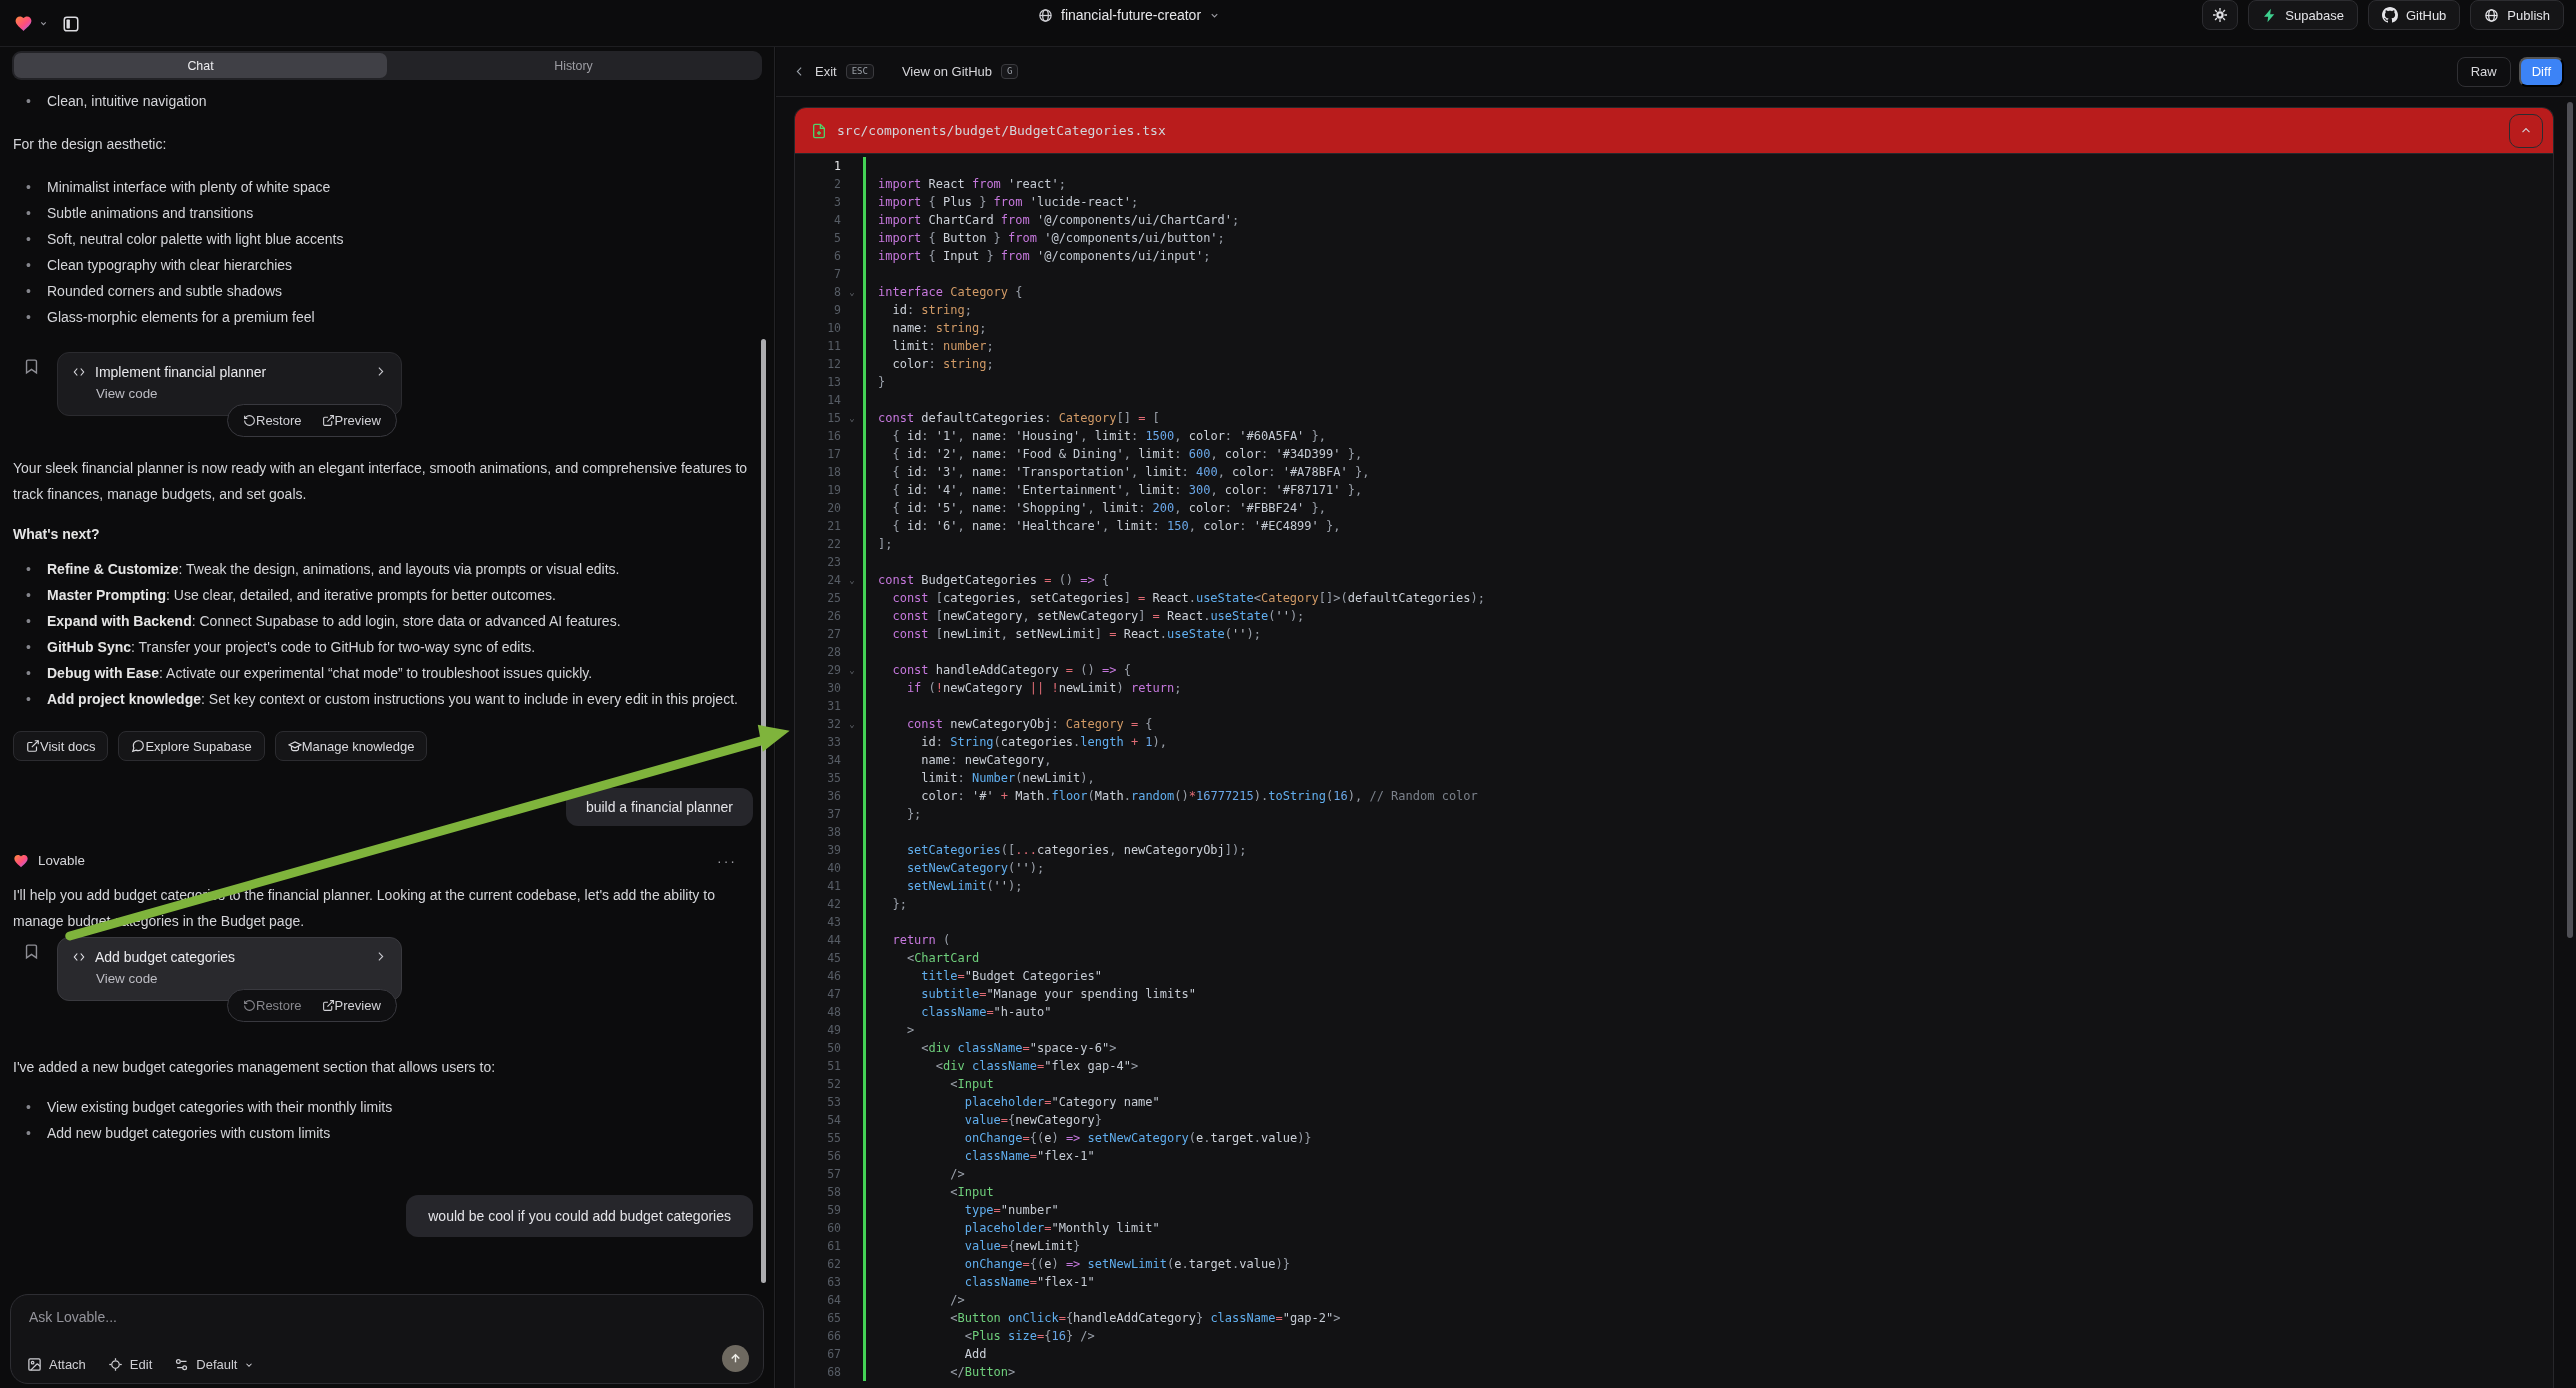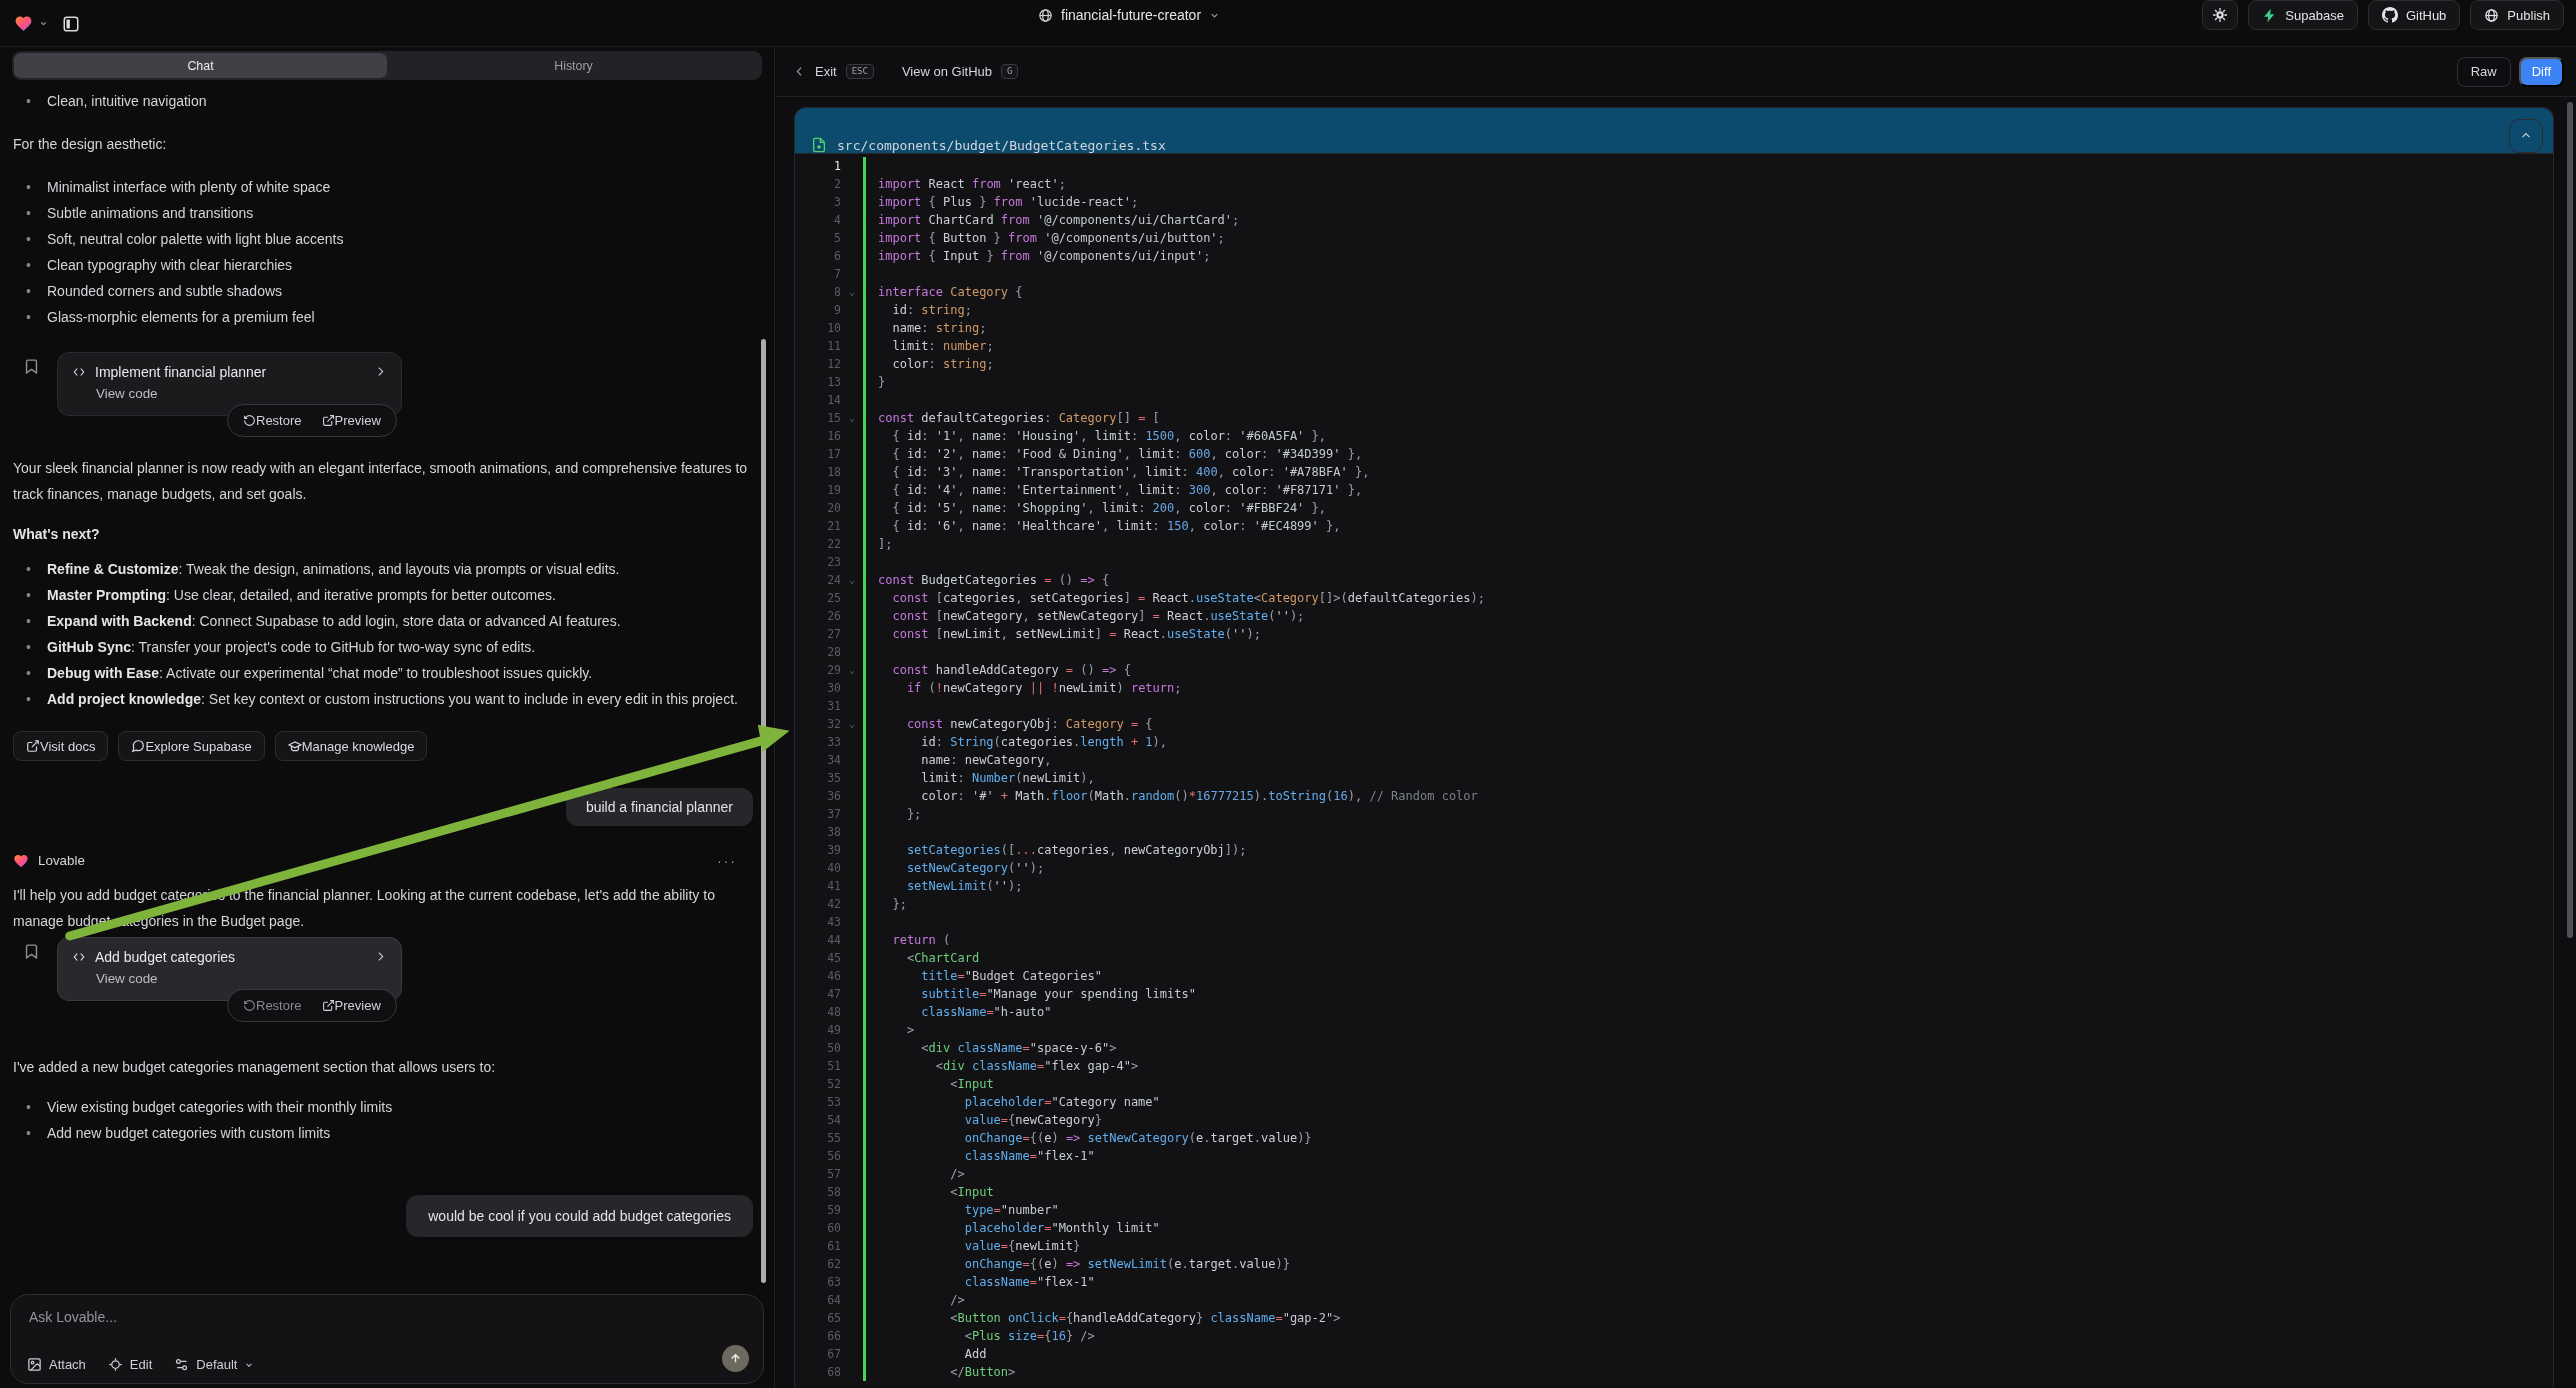--- a/index.html
+++ b/index.html
@@ -64,21 +64,21 @@
   .codepanel { position:absolute; left:776px; top:47px; right:0; bottom:0; background:#0e0e10; }
   .code-toolbar { position:absolute; left:0; right:0; top:0; height:50px; border-bottom:1px solid #232326; display:flex; align-items:center; }
   .ct-left { display:flex; align-items:center; gap:10px; margin-left:17px; color:#d6d6da; font-size:13px; }
   .ct-group { display:flex; align-items:center; gap:9px; cursor:pointer; }
   kbd { font-family:"DejaVu Sans Mono",monospace; font-size:9px; color:#9ca1a8; background:#17171a; border:1px solid #3a3a3e; border-radius:4px; padding:2px 5px; line-height:1; }
   .ct-right { margin-left:auto; margin-right:12px; display:flex; gap:8px; }
   .rawbtn { height:30px; padding:0 13px; border-radius:8px; border:1px solid #303034; background:transparent; color:#d8d8dc; font-size:13px; display:flex; align-items:center; cursor:pointer; }
   .diffbtn { height:30px; padding:0 11px; border-radius:8px; background:#3c83f6; color:#fff; font-size:13px; display:flex; align-items:center; cursor:pointer; }
 
   .filecard { position:absolute; left:18px; right:22px; top:60px; bottom:0; background:#121214; border:1px solid #27272b; border-bottom:none; border-radius:12px 12px 0 0; overflow:hidden; }
-  .filehead { height:46px; background:#0c4a6e; border-bottom:1px solid #27272b; display:flex; align-items:flex-end; padding:0 10px 0 16px; }
+  .filehead { height:46px; background:#b91c1c; border-bottom:1px solid #27272b; display:flex; align-items:center; padding:0 10px 0 16px; }
   .filepath { font-family:"DejaVu Sans Mono",monospace; font-size:13px; color:#d2d6dc; margin-left:10px; }
   .collapse { margin-left:auto; width:34px; height:34px; border:1px solid #2c2c30; border-radius:10px; display:flex; align-items:center; justify-content:center; color:#cfcfd4; cursor:pointer; }
   .codebody { position:absolute; left:0; right:0; top:46px; bottom:0; padding-top:3px; overflow:hidden; font-family:"DejaVu Sans Mono",monospace; font-size:12px; }
   .cl { display:flex; height:18px; line-height:18px; }
   .ln { width:46px; text-align:right; color:#575d66; font-size:11.5px; flex:none; }
   .ln.cur { color:#e8e9ec; }
   .fold { width:22px; text-align:center; color:#6a6f76; font-size:9px; flex:none; cursor:pointer; }
   .ct { flex:1; border-left:3px solid #44d356; padding-left:12px; white-space:pre; }
   .tk-k{color:#c678dd}.tk-v{color:#ccd1d9}.tk-p{color:#9aa0aa}.tk-t{color:#d19a66}.tk-s{color:#c5cbd4}
   .tk-n{color:#6aa7e8}.tk-m{color:#61afef}.tk-g{color:#6fcf7c}.tk-a{color:#61afef}.tk-o{color:#e06c75}.tk-c{color:#7b818b}

